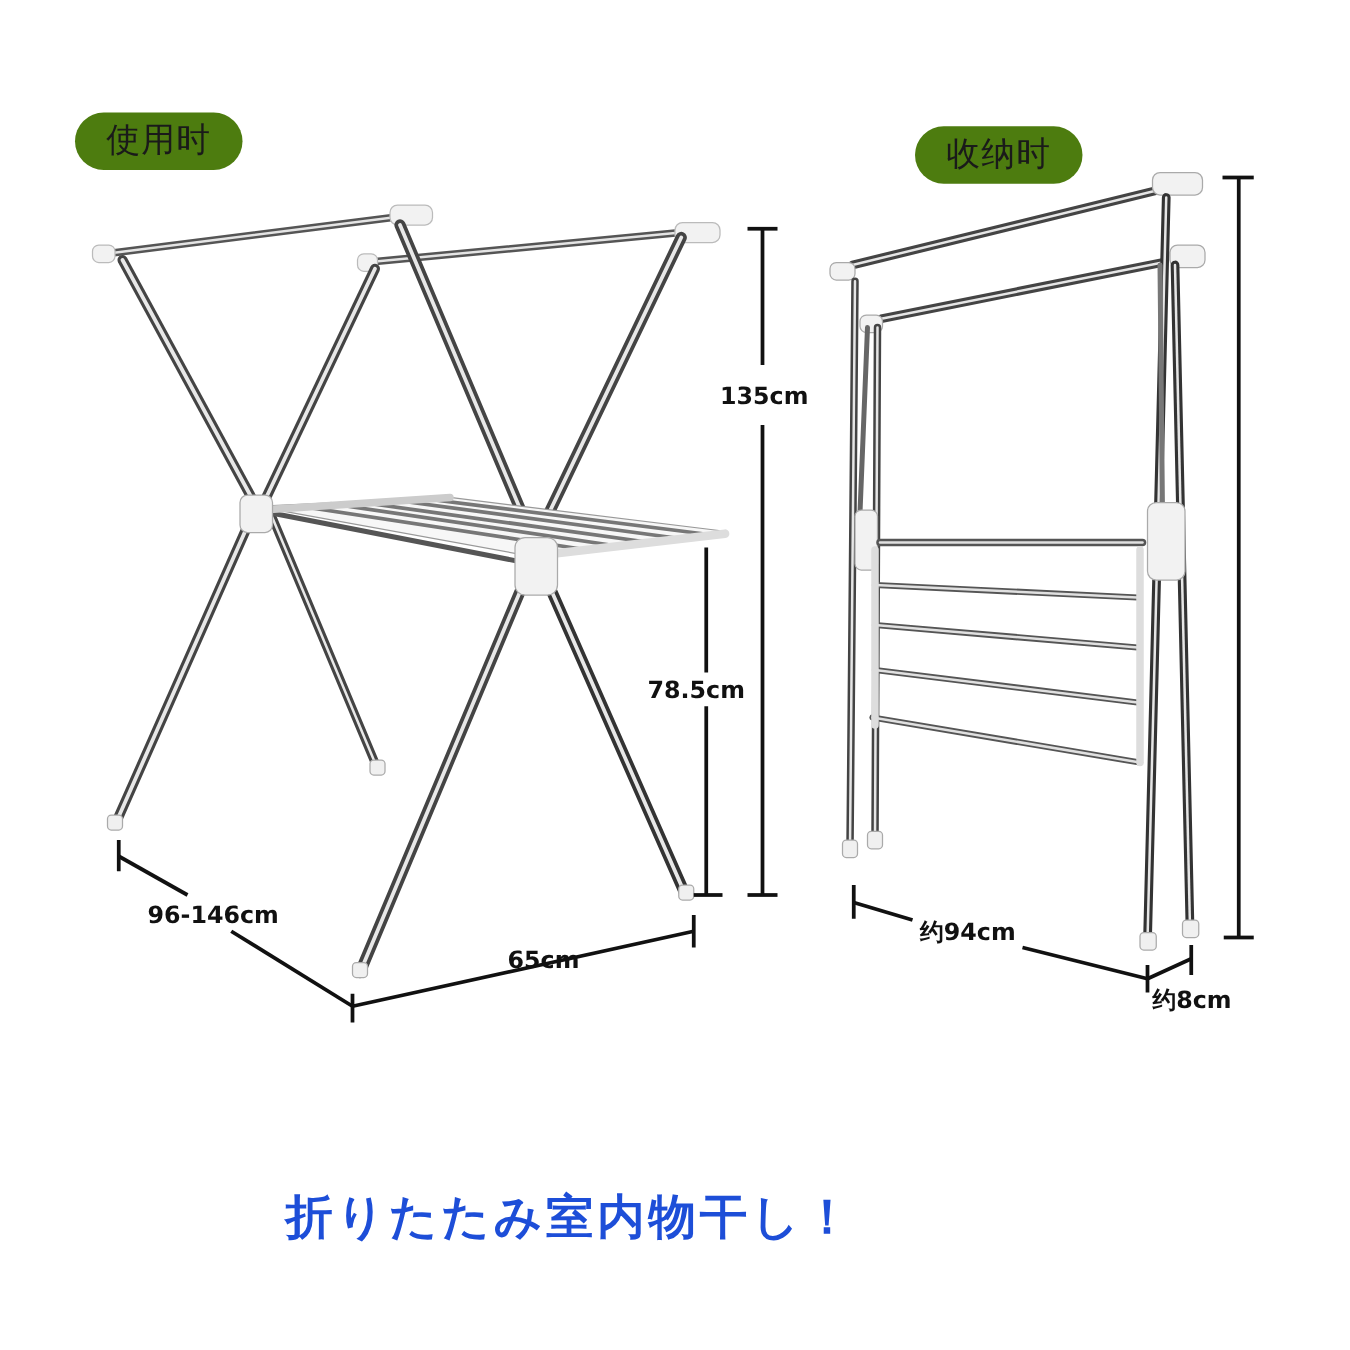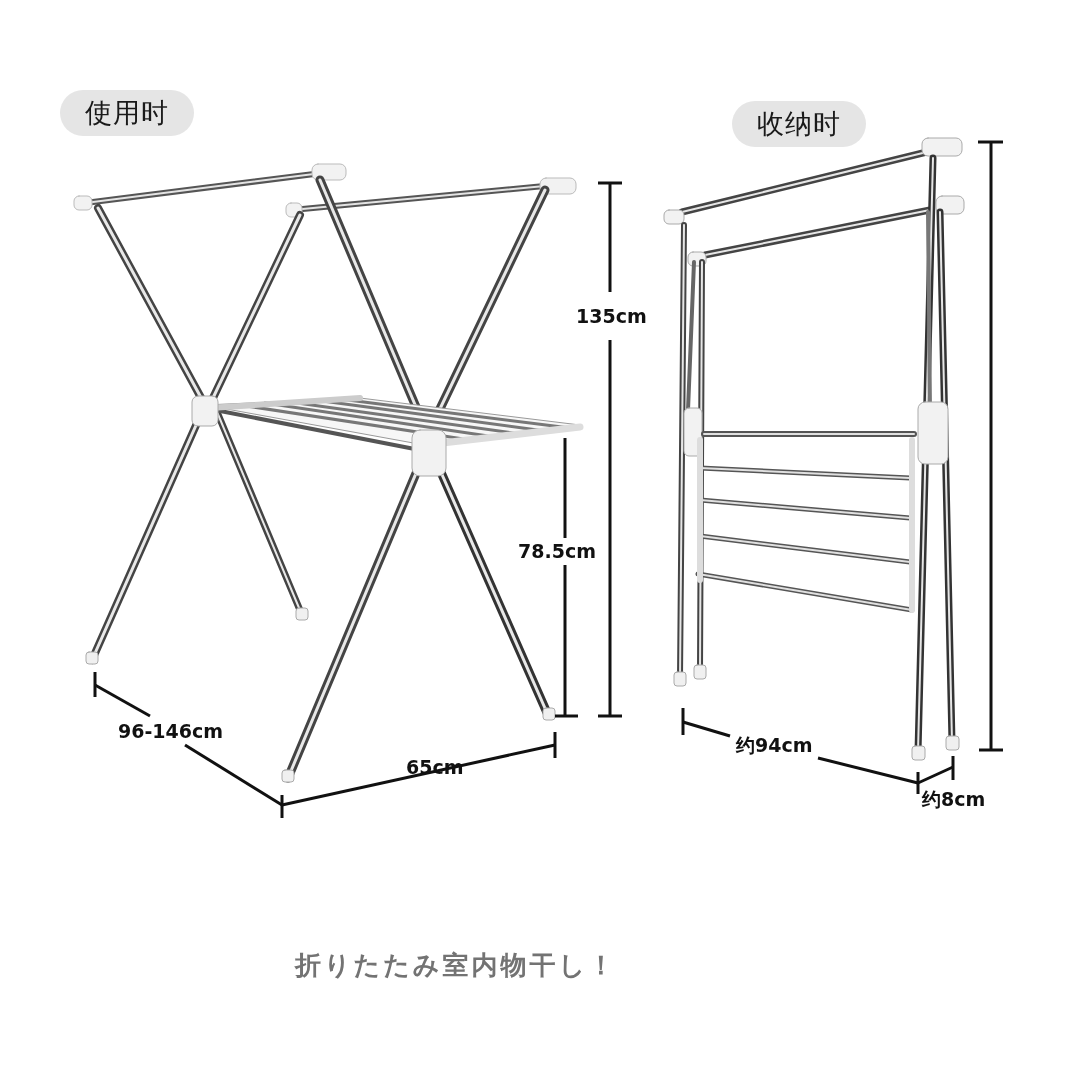--- a/index.html
+++ b/index.html
@@ -1,27 +1,27 @@
 <!DOCTYPE html>
 <html><head>
   <meta charset="utf-8">
   <style>
     html, body { margin: 0; padding: 0; background: #ffffff; }
     body { width: 1080px; height: 1080px; position: relative; overflow: hidden;
            font-family: "DejaVu Sans", sans-serif; }
-    .pill { position: absolute; height: 46px; border-radius: 23px; background: #e5e5e5;
+    .pill { position: absolute; height: 46px; border-radius: 23px; background: #4d7c0f;
             color: #1a1a1a; font-size: 27px; line-height: 46px; text-align: center;
             font-family: "DejaVu Sans", sans-serif; letter-spacing: 1px; }
     #pill-use { left: 60px; top: 90px; width: 134px; }
     #pill-fold { left: 732px; top: 101px; width: 134px; }
     svg#art { position: absolute; left: 0; top: 0; }
     .dim-label { font-family: "DejaVu Sans", sans-serif; font-weight: bold; font-size: 19px; fill: #111; }
     .caption { position: absolute; left: 0; width: 912px; top: 948px; text-align: center;
-               font-family: "DejaVu Sans", sans-serif; font-weight: bold; font-size: 26px;
-               color: #737373; letter-spacing: 3px; }
+               font-family: "DejaVu Sans", sans-serif; font-weight: bold; font-size: 38px;
+               color: #1d4ed8; letter-spacing: 3px; }
   </style>
 </head>
 <body>
 
 <div id="pill-use" class="pill">使用时</div>
 <div id="pill-fold" class="pill">收纳时</div>
 
 <svg id="art" width="1080" height="1080" viewBox="0 0 1080 1080">
   <defs>
     <linearGradient id="steel" x1="0" y1="0" x2="1" y2="1">

